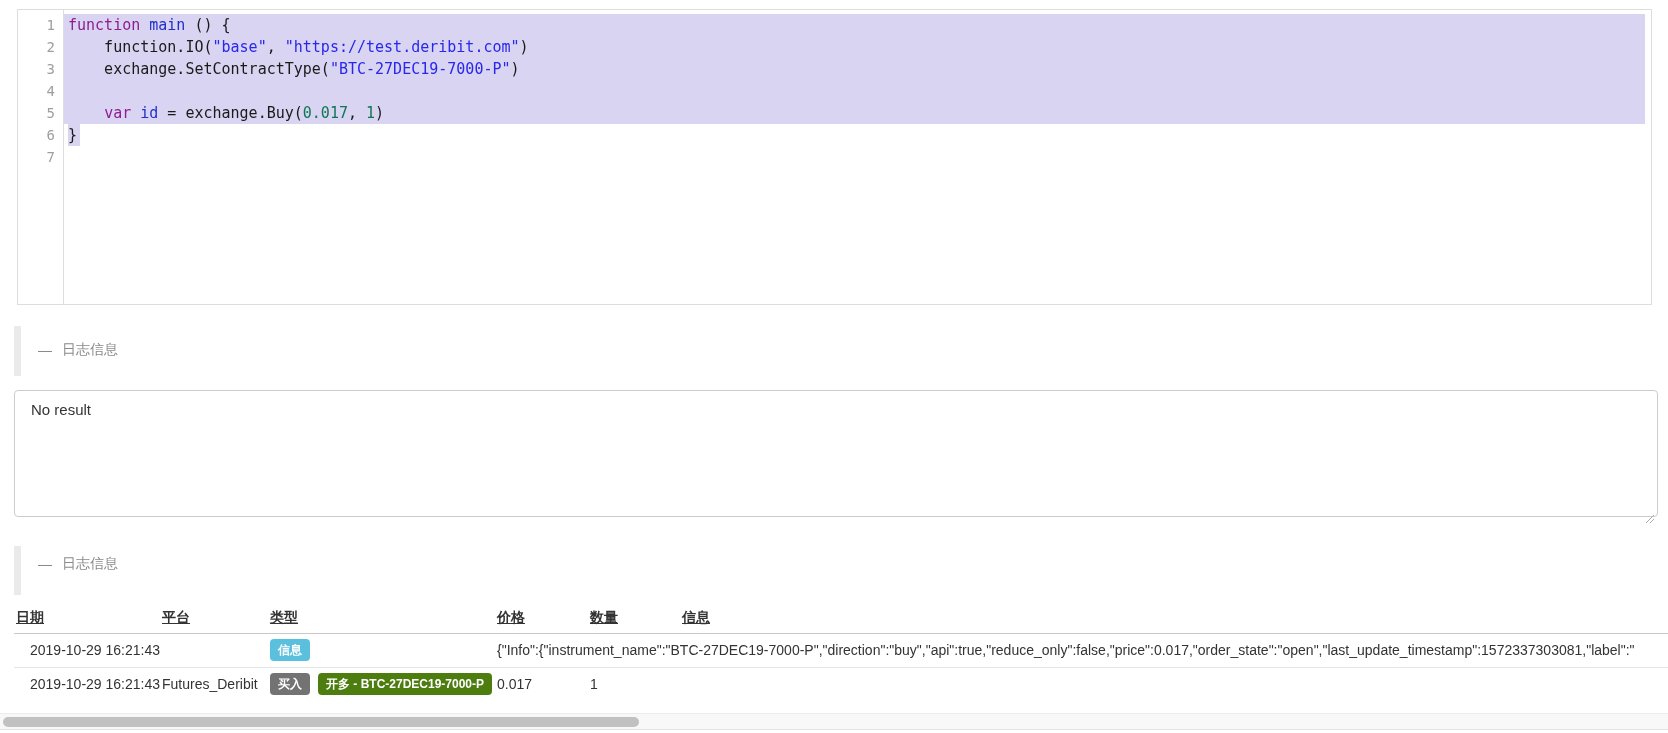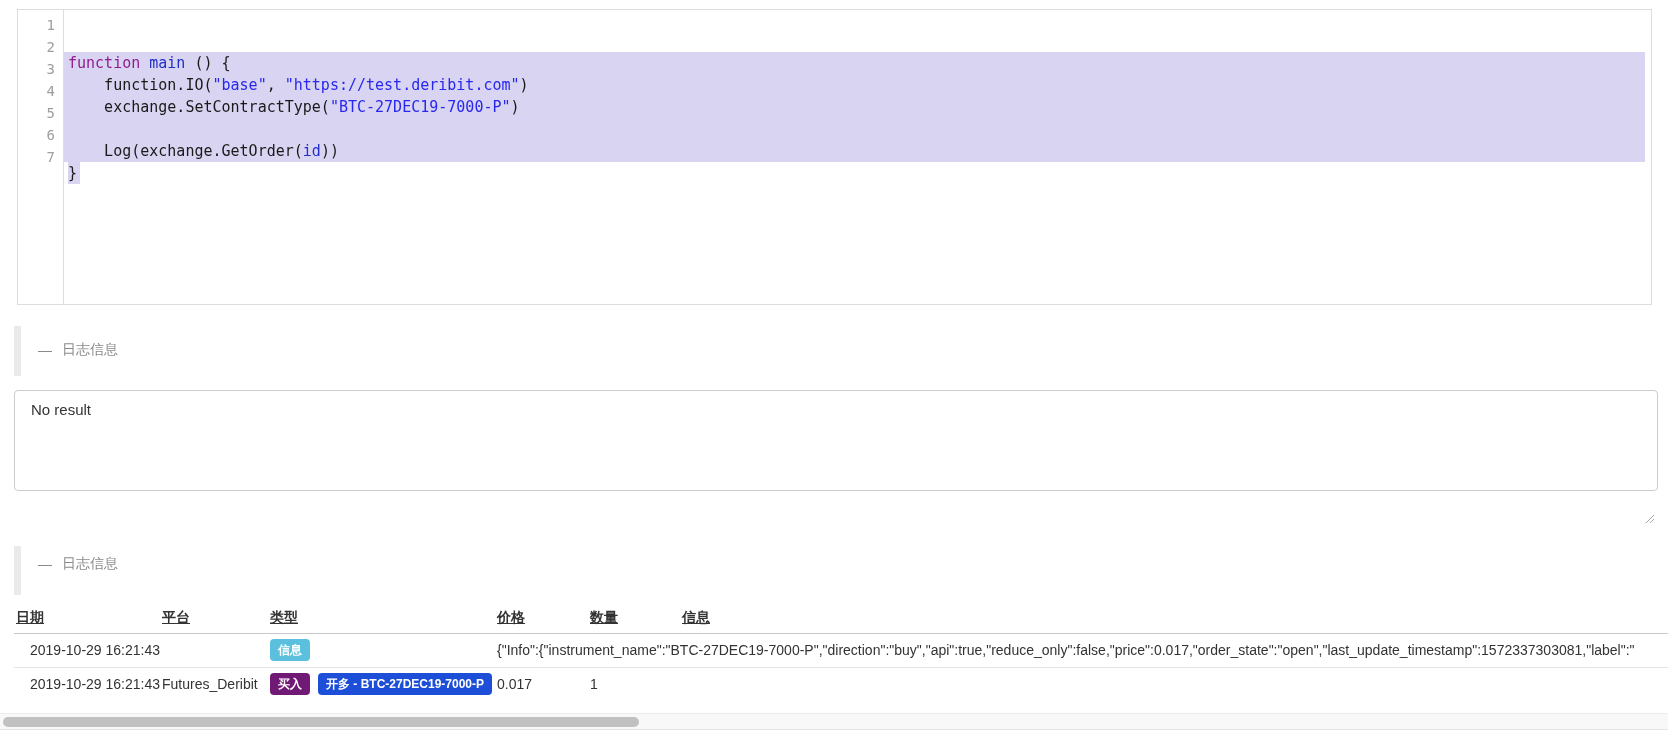--- a/index.html
+++ b/index.html
@@ -3,21 +3,21 @@
 <meta charset="utf-8">
 <style>
   * { margin:0; padding:0; box-sizing:border-box; }
   html,body { width:1668px; height:733px; background:#fff; font-family:"Liberation Sans", sans-serif; position:relative; overflow:hidden; }
 
   
   .editor { position:absolute; left:17px; top:9px; width:1635px; height:296px;
             border:1px solid #ddd; display:flex; background:#fff;
             font-family:"DejaVu Sans Mono", monospace; font-size:15px; }
   .gutter-col { width:46px; border-right:1px solid #ddd; padding-top:4px; flex:none; }
-  .code-col   { flex:1; padding:4px 6px 0 0; min-width:0;margin-top:38px; }
+  .code-col   { flex:1; padding:4px 6px 0 0; min-width:0; }
   .gutter-num { height:22px; line-height:22px; text-align:right; padding-right:8px;
                 color:#9e9e9e; font-size:14px; }
   .code-line  { height:22px; line-height:22px; white-space:pre; padding-left:4px; }
   .code-line.sel { background:var(--sel); }
   .selchar    { background:var(--sel); padding-right:3px; display:inline-block; height:22px; }
   .tok      { color:#1a1a1a; }
   .tok.kw   { color:var(--kw); }
   .tok.def  { color:var(--def); }
   .tok.str  { color:var(--str); }
   .tok.num  { color:var(--num); }
@@ -26,21 +26,21 @@
   .sec-bar { position:absolute; left:14px; width:7px; background:#eaeaea; }
   .sec-bar.s1 { top:326px; height:50px; }
   .sec-bar.s2 { top:546px; height:49px; }
   .sec-label { position:absolute; left:38px; color:#8a8a8a; font-size:14px;
                display:flex; align-items:center; gap:10px; height:20px; }
   .sec-label.s1 { top:340px; }
   .sec-label.s2 { top:554px; }
   .sec-toggle { cursor:pointer; }
 
   
-  .result-box { position:absolute; left:14px; top:390px; width:1644px; height:101px;
+  .result-box { position:absolute; left:14px; top:390px; width:1644px; height:127px;
                 border:1px solid #ccc; border-radius:4px; resize:none;
                 padding:10px 16px; font-family:"Liberation Sans", sans-serif;
                 font-size:15px; color:#333; outline:none; background:#fff; }
   .grip { position:absolute; left:1644px; top:513px; }
 
   
   .table-wrap { position:absolute; left:14px; top:604px; width:1654px; height:97px; overflow:hidden; }
   table.log { border-collapse:collapse; table-layout:fixed; width:4300px; font-size:14px; color:#333; }
   table.log th { text-align:left; font-weight:bold; height:29px; border-bottom:1px solid #c9c9c9; padding:0 0 0 2px;text-decoration:underline; }
   table.log td { height:34px; border-bottom:1px solid #e5e5e5; padding:0 0 0 2px; white-space:nowrap; vertical-align:middle; }
@@ -68,21 +68,21 @@
       <div class="gutter-num">4</div>
       <div class="gutter-num">5</div>
       <div class="gutter-num">6</div>
       <div class="gutter-num">7</div>
     </div>
   <div class="code-col">
       <div class="code-line sel"><span class="tok kw">function</span><span class="tok "> </span><span class="tok def">main</span><span class="tok "> () {</span></div>
       <div class="code-line sel"><span class="tok ">    function.IO(</span><span class="tok str">"base"</span><span class="tok ">, </span><span class="tok str">"https://test.deribit.com"</span><span class="tok ">)</span></div>
       <div class="code-line sel"><span class="tok ">    exchange.SetContractType(</span><span class="tok str">"BTC-27DEC19-7000-P"</span><span class="tok ">)</span></div>
       <div class="code-line sel"></div>
-      <div class="code-line sel"><span class="tok ">    Log(exchange.GetOrder(</span><span class="tok def">id</span><span class="tok ">))</span></div>
+      <div class="code-line sel"><span class="tok ">    </span><span class="tok kw">var</span><span class="tok "> </span><span class="tok def">id</span><span class="tok "> = exchange.Buy(</span><span class="tok num">0.017</span><span class="tok ">, </span><span class="tok num">1</span><span class="tok ">)</span></div>
       <div class="code-line"><span class="selchar"><span class="tok ">}</span></span></div>
     </div>
 </div>
 
 <div class="sec-bar s1"></div>
 <div class="sec-label s1">
   <span class="sec-toggle">—</span>
   <span>日志信息</span>
 </div>
 
@@ -120,21 +120,21 @@
     <tbody>
         <tr>
           <td class="date-cell">2019-10-29 16:21:43</td>
           <td></td>
           <td><span class="badge" style="background: rgb(91, 192, 222);">信息</span></td>
           <td class="msg" colspan="3">{"Info":{"instrument_name":"BTC-27DEC19-7000-P","direction":"buy","api":true,"reduce_only":false,"price":0.017,"order_state":"open","last_update_timestamp":1572337303081,"label":"</td>
         </tr>
         <tr>
           <td class="date-cell">2019-10-29 16:21:43</td>
           <td>Futures_Deribit</td>
-          <td><span class="badge" style="background: #701a75;">买入</span><span class="badge" style="background: #1d4ed8;">开多 - BTC-27DEC19-7000-P</span></td>
+          <td><span class="badge" style="background: #737373;">买入</span><span class="badge" style="background: #4d7c0f;">开多 - BTC-27DEC19-7000-P</span></td>
           <td>0.017</td>
           <td>1</td>
           <td class="msg"></td>
         </tr>
       </tbody>
   </table>
 </div>
 
 <div class="hscroll-track">
   <div class="hscroll-thumb"></div>

